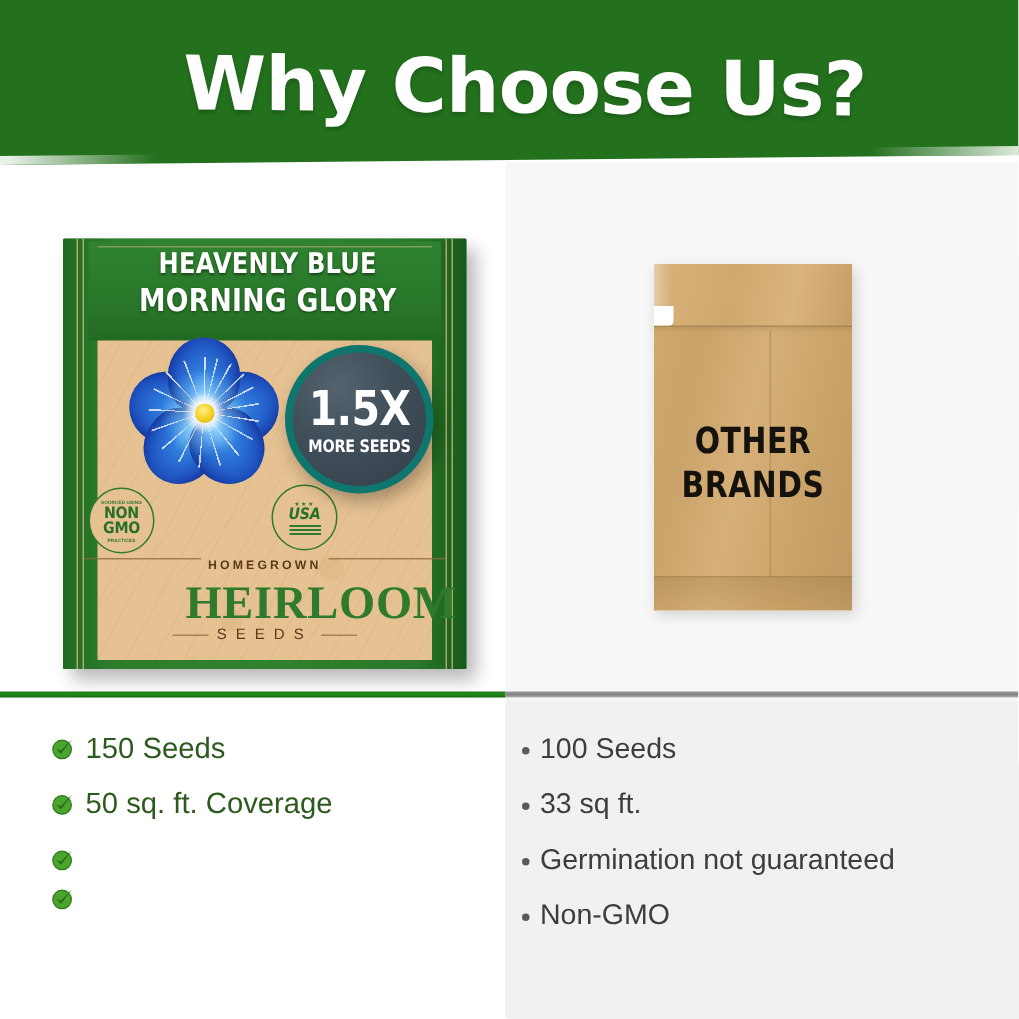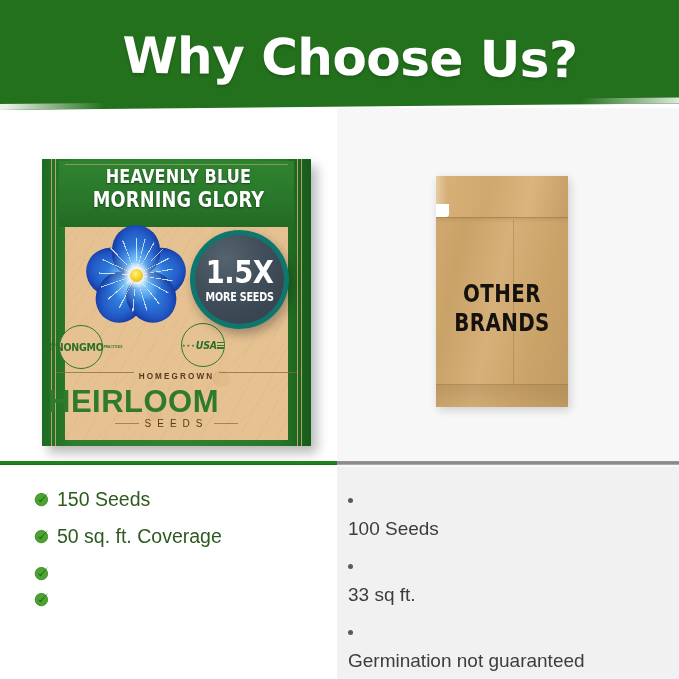--- a/index.html
+++ b/index.html
@@ -159,21 +159,21 @@
     background:radial-gradient(circle at 42% 36%, #ffef8a 0%, #f6d42a 46%, #dcaf0c 100%);
     box-shadow:0 0 6px 3px rgba(255,255,255,.9);
   }
 
   
   .seal{
     position:absolute;z-index:4;border-radius:50%;
     background:#e6c293;
     border:1.6px solid #2f7a2c;
     box-shadow:0 0 0 1.2px #e6c293 inset;
-    display:flex;flex-direction:row;align-items:center;justify-content:center;
+    display:flex;flex-direction:column;align-items:center;justify-content:center;
     color:#2a6f28;text-align:center;
   }
   .seal-nongmo{left:17px;top:166px;width:42px;height:42px;}
   .seal-usa{left:139px;top:164px;width:42px;height:42px;font-style:italic;}
   .seal-tiny{font-size:3.1px;letter-spacing:.1px;font-weight:bold;line-height:4px;}
   .seal-main{
     font-family:"DejaVu Sans Condensed","Liberation Sans Narrow","Liberation Sans",sans-serif;
     font-weight:bold;font-size:10.5px;line-height:10.5px;letter-spacing:-.2px;color:#2a6f28;
   }
   .stars{display:block;font-size:4px;letter-spacing:1px;line-height:5px;color:#2f7a2c;}
@@ -182,23 +182,23 @@
     background:repeating-linear-gradient(180deg,#2f7a2c 0 1.4px,#e6c293 1.4px 2.6px);
   }
 
   .homegrown{
     position:absolute;left:14px;right:14px;top:213px;z-index:4;text-align:center;
     color:#5a3a18;font-size:8.2px;letter-spacing:2.1px;font-weight:bold;
     display:flex;align-items:flex-start;gap:5px;
   }
   .homegrown .rule{flex:1;height:1px;background:#8a6a36;opacity:.75;}
   .heirloom{
-    position:absolute;left:6px;right:6px;top:226px;z-index:4;text-align:left;
+    position:absolute;left:6px;right:6px;top:226px;z-index:4;text-align:right;
     color:#2f7a2c;
-    font-family:Liberation Sans, sans-serif;
+    font-family:Liberation Serif, serif;
     font-weight:bold;font-size:31px;line-height:33px;letter-spacing:.5px;
   }
   .seeds-word{
     position:absolute;left:14px;right:14px;top:259px;z-index:4;text-align:center;
     color:#5a3a18;font-size:10px;letter-spacing:6px;font-weight:normal;
     display:flex;align-items:center;gap:6px;justify-content:center;
   }
   .seeds-word .rule{width:24px;height:1px;background:#8a6a36;opacity:.7;}
 
   
@@ -279,21 +279,20 @@
   }
   .check svg{display:block;}
 
   .list-right{
     position:absolute;left:348px;top:481px;width:320px;
   }
   .list-right li{
     list-style:none;display:flex;align-items:flex-start;gap:7px;
     color:#3d3d3d;font-size:19px;line-height:37px;
     white-space:nowrap;
-    flex-direction:column;
   }
   .dot{
     flex:none;width:5px;height:5px;border-radius:50%;background:#5a5a5a;margin-top:17px;
   }
   ul{margin:0;padding:0;}
 </style>
 </head>
 <body>
 
 <div id="page">

